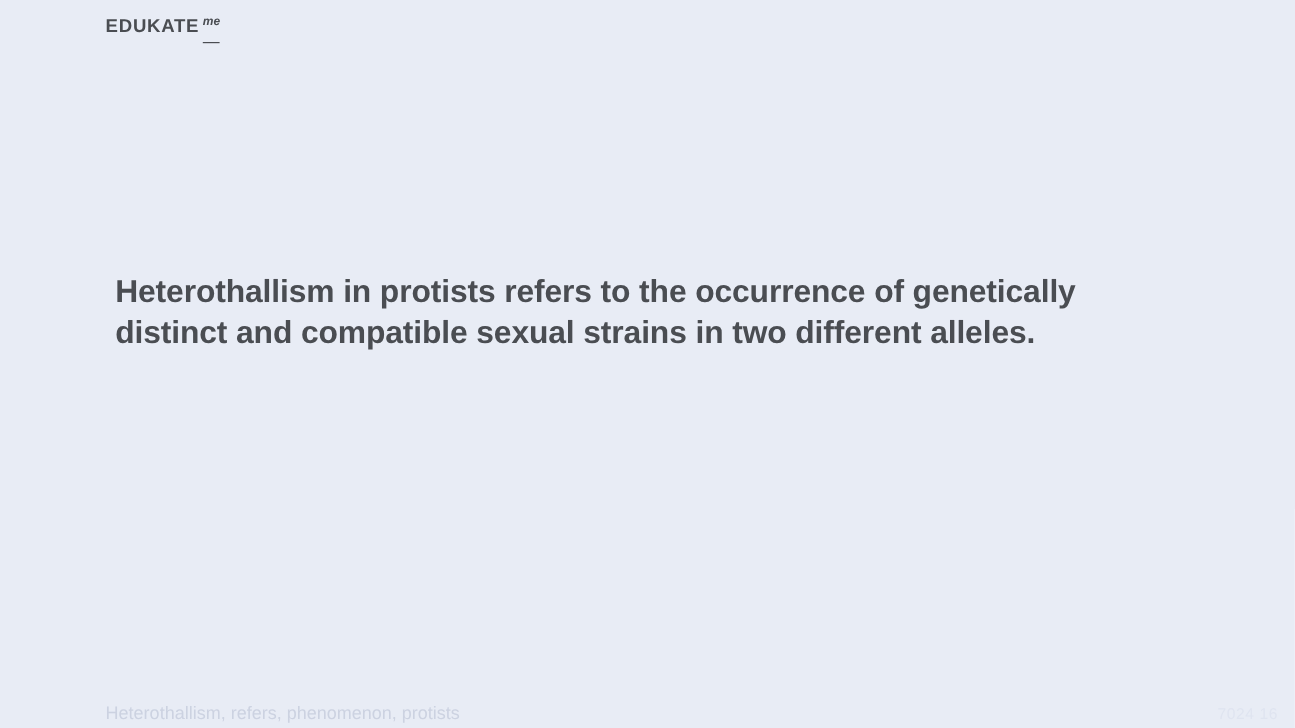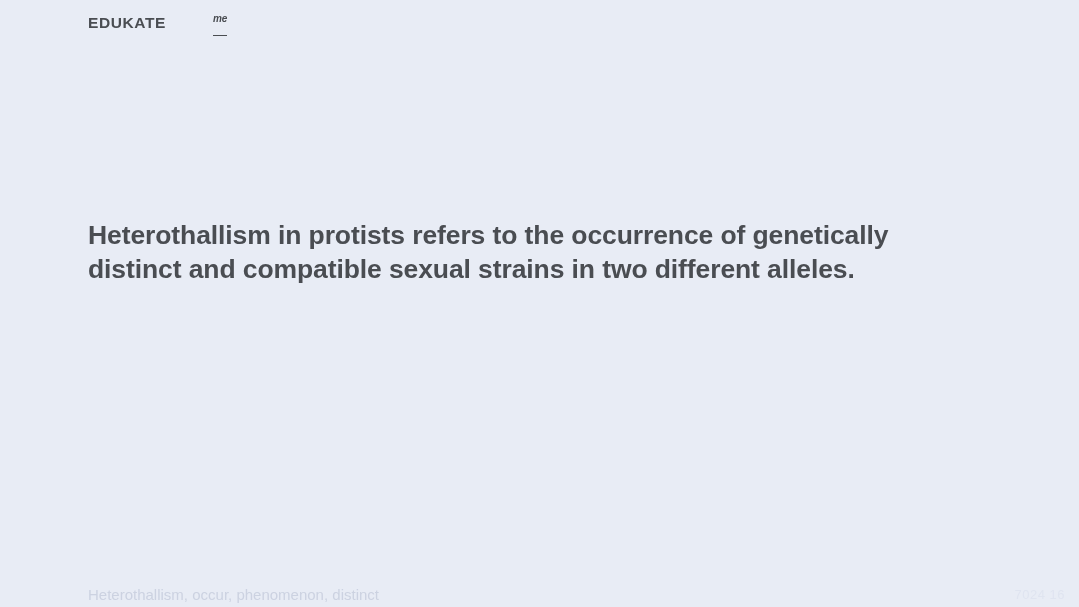--- a/index.html
+++ b/index.html
@@ -22,21 +22,20 @@
 
   
   .brand {
     position: absolute;
     left: 88px;
     top: 15px;
     display: flex;
     align-items: flex-start;
     line-height: 1;
     user-select: none;
-    gap: 44px;
   }
   .brand-word {
     font-family: "Liberation Sans", sans-serif;
     font-weight: bold;
     font-size: 15.5px;
     letter-spacing: 0.6px;
     color: #4a4d52;
     line-height: 1;
   }
   .brand-sup {
@@ -58,21 +57,21 @@
     position: absolute;
     left: 88px;
     top: 218px;
     width: 900px;
     font-family: "Liberation Sans", sans-serif;
     font-weight: bold;
     font-size: 26.5px;
     line-height: 34px;
     letter-spacing: -0.1px;
     color: #4a4d52;
-    margin: 0;
+    margin: 8px;
   }
 
   
   .meta {
     position: absolute;
     left: 88px;
     bottom: 0px;
     font-family: "Liberation Sans", sans-serif;
     font-size: 15px;
     line-height: 25px;
@@ -101,18 +100,18 @@
 <div class="slide">
 
   <div class="brand">
     <span class="brand-word">EDUKATE</span>
     <span class="brand-sup">me</span>
   </div>
 
   <p class="statement">Heterothallism in protists refers to the occurrence of genetically distinct and compatible sexual strains in two different alleles.</p>
 
   <div class="meta">
-    <span class="meta-line">Heterothallism, occur, phenomenon, distinct</span>
+    <span class="meta-line">Heterothallism, refers, phenomenon, protists</span>
   </div>
 
   <div class="watermark">7024 16</div>
 
 </div>
 
 </body></html>

